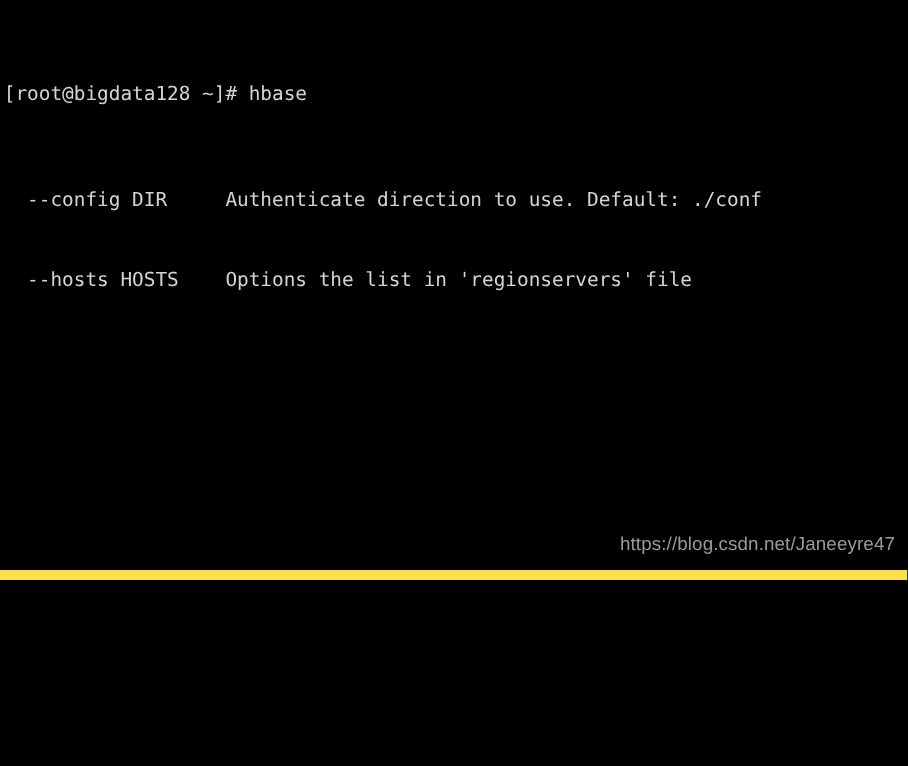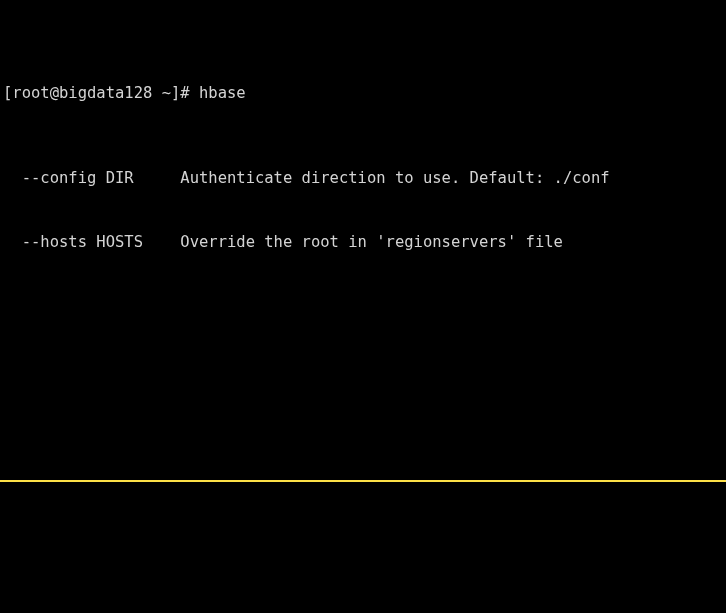--- a/index.html
+++ b/index.html
@@ -7,22 +7,21 @@
     padding: 0;
     background: #000000;
   }
   #terminal {
     position: relative;
     width: 726px;
     height: 464px;
     background: #000000;
     overflow: hidden;
     box-sizing: border-box;
-    border-bottom: 2px solid #fde047;
-    margin-top: 18px;
+    border-bottom: 8px solid #fde047;
   }
   #screen {
     position: absolute;
     left: 0;
     top: 0;
     width: 726px;
     padding: 1px 0 0 3px;
     box-sizing: border-box;
     font-family: "DejaVu Sans Mono", "Liberation Mono", monospace;
     font-size: 15.5px;
@@ -52,25 +51,26 @@
 </style>
 </head>
 <body>
 
 <div id="terminal">
   <div id="screen">
 
     <div class="line">[root@bigdata128 ~]# hbase</div>
 
     <div class="line">  --config DIR     Authenticate direction to use. Default: ./conf</div>
-    <div class="line">  --hosts HOSTS    Override the root in 'regionservers' file</div>
+    <div class="line">  --hosts HOSTS    Options the list in 'regionservers' file</div>
 
     <div class="line blank">&nbsp;</div>
 
     
 
     
 
     
 
   </div>
 
+  <div id="watermark">https://blog.csdn.net/Janeeyre47</div>
 </div>
 
 </body></html>

